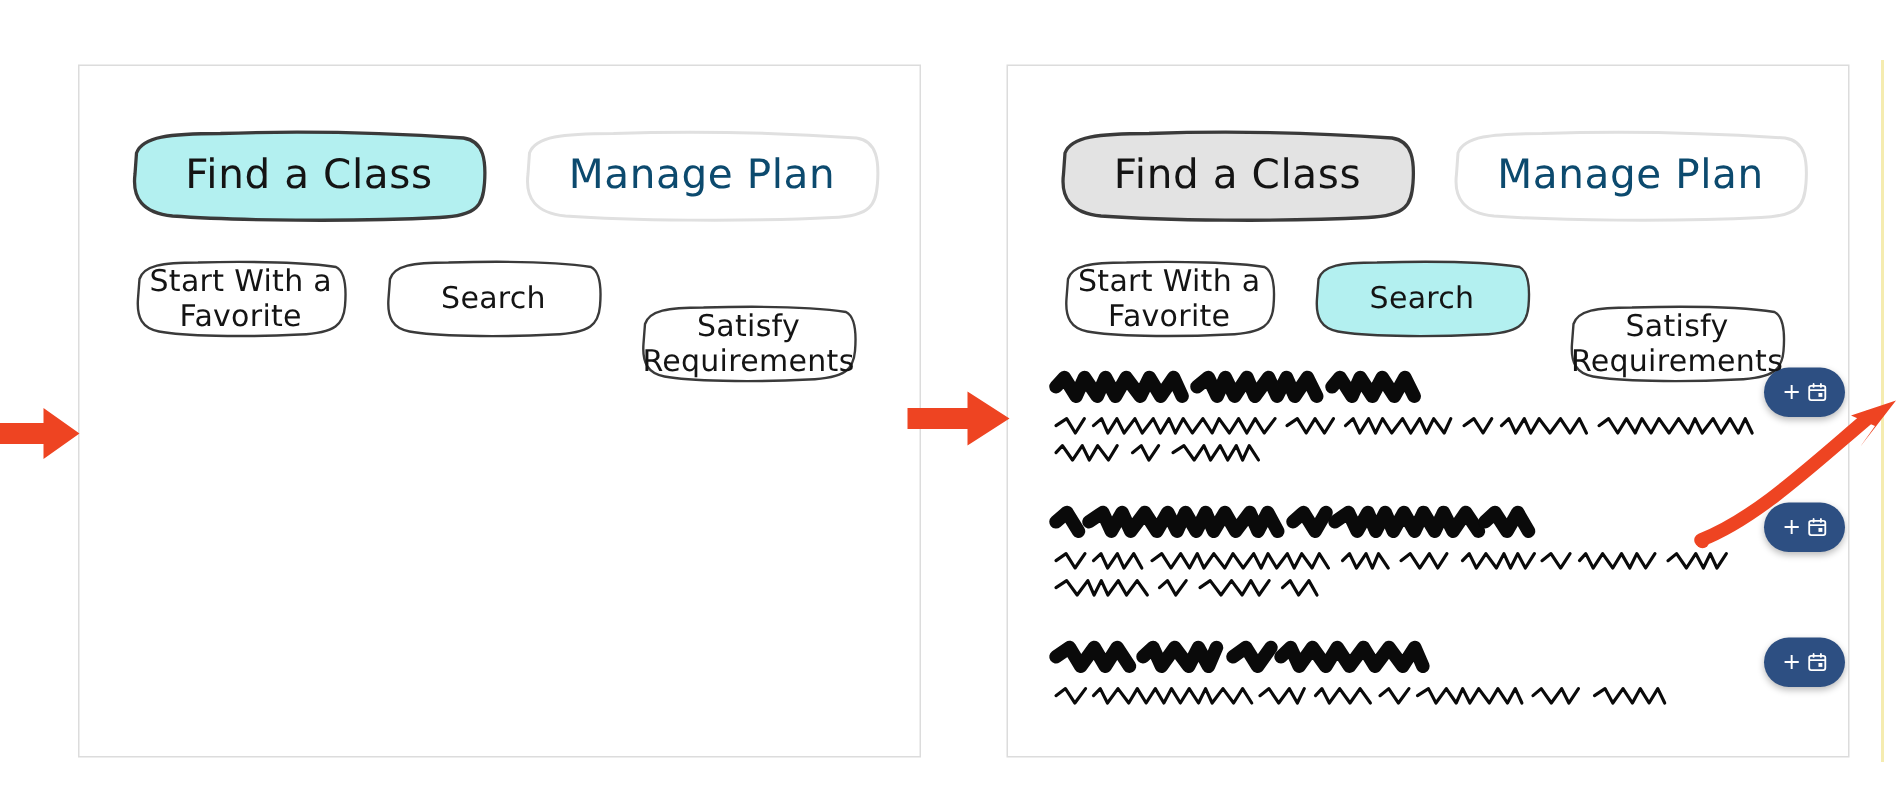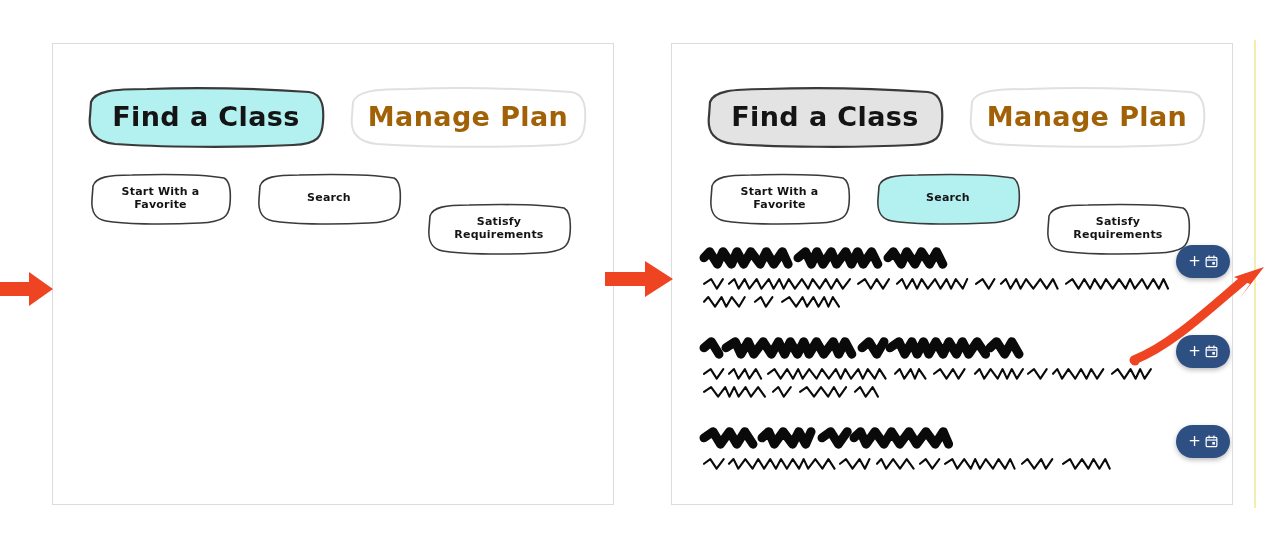--- a/index.html
+++ b/index.html
@@ -36,36 +36,35 @@
     border: none;
   }
   .pill .pill-bg {
     position: absolute; inset: 0; z-index: 0;
   }
   .pill .pill-bg svg { width: 100%; height: 100%; display: block; overflow: visible; }
   .pill .pill-label {
     position: relative; z-index: 1;
     line-height: 1.12;
     white-space: pre-line;
-    font-weight: bold;
   }
 
   
   .tab-main { width: 242px; height: 62px; }
   .tab-main .pill-label { font-size: 27px; letter-spacing: .4px; }
 
   
   .sub-row { position: absolute; left: 35px; top: 128px; display: flex; gap: 22px; }
   .btn-sub { height: 53px; }
-  .btn-sub .pill-label { font-size: 11px; letter-spacing: .2px; text-align: center; }
+  .btn-sub .pill-label { font-size: 20px; letter-spacing: .2px; text-align: center; }
   .btn-sub.w1 { width: 145px; }
   .btn-sub.w2 { width: 148px; }
   .btn-sub.w3 { width: 148px; margin-top: 30px; }
 
-  .disabled .pill-label { color: #a16207; }
+  .disabled .pill-label { color: #0c4a6e; }
 
   
   .results { position: absolute; left: 32px; top: 205px; width: 500px; }
   .result-item { position: relative; margin-bottom: 26px; }
   .result-row { display: flex; align-items: flex-start; justify-content: space-between; }
   .result-text { width: 400px; }
 
   .scribble { display: block; overflow: visible; }
   .scribble-title { height: 17px; margin-bottom: 11px; }
   .scribble-line  { height: 13px; margin-bottom: 5px; }

